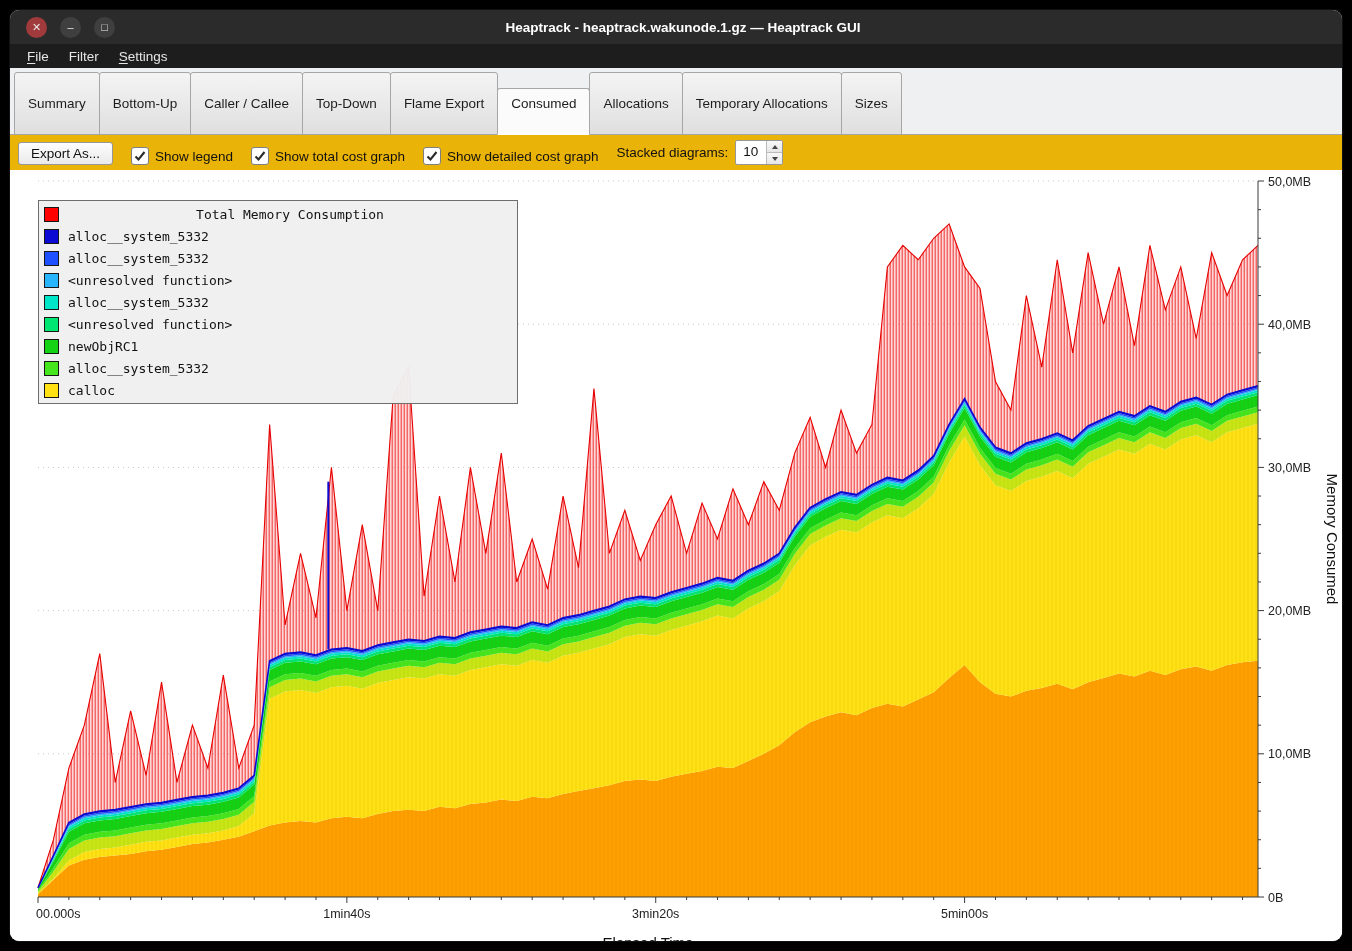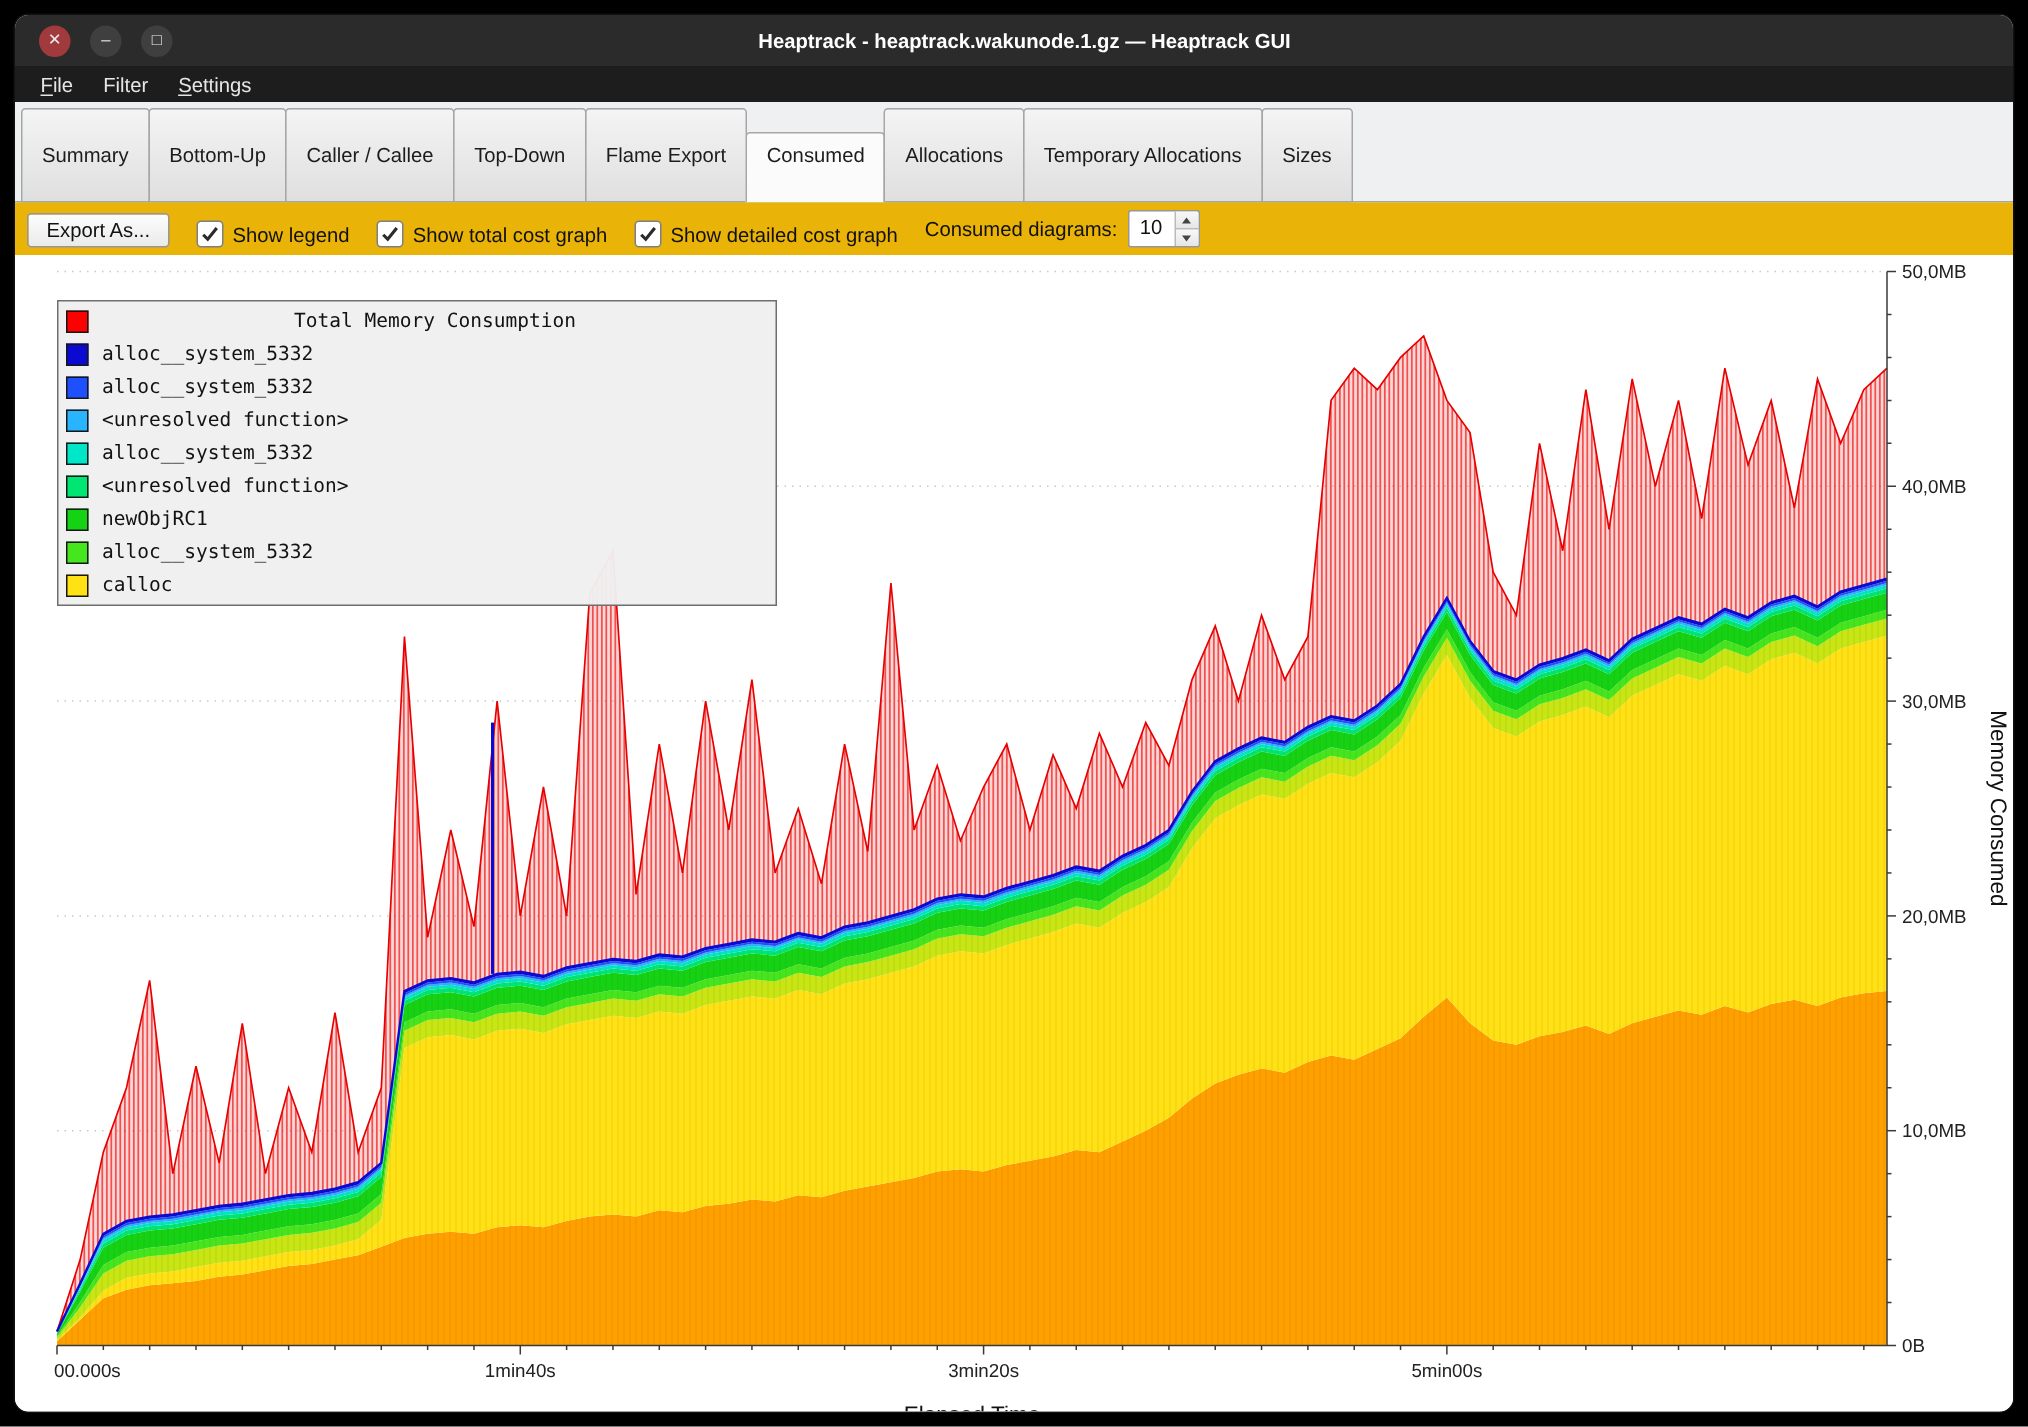--- a/index.html
+++ b/index.html
@@ -115,21 +115,21 @@
     <label class="cb">
       <span class="cbbox">
         <svg width="12" height="12" viewBox="0 0 12 12">
           <polyline points="1.5,6.5 4.5,9.5 10.5,2" fill="none" stroke="#2b2b2b" stroke-width="2.1"></polyline>
         </svg>
       </span>
       <span>Show detailed cost graph</span>
     </label>
 
     <span class="spinwrap">
-      <span>Consumed diagrams:</span>
+      <span>Stacked diagrams:</span>
       <span class="spin">
         <span class="spinval">10</span>
         <span class="spinbtns">
           <span class="spinbtn">
               <span class="tri-up"></span>
             </span>
           <span class="spinbtn">
               <span class="tri-down"></span>
             </span>
         </span>

